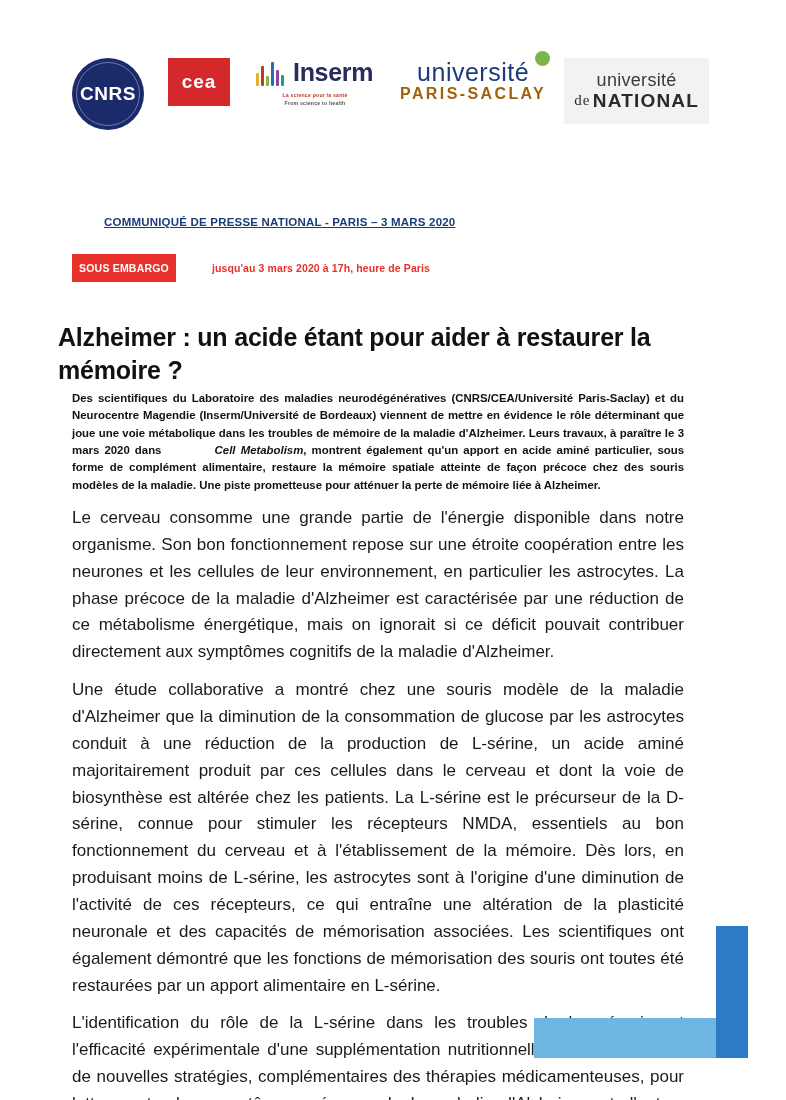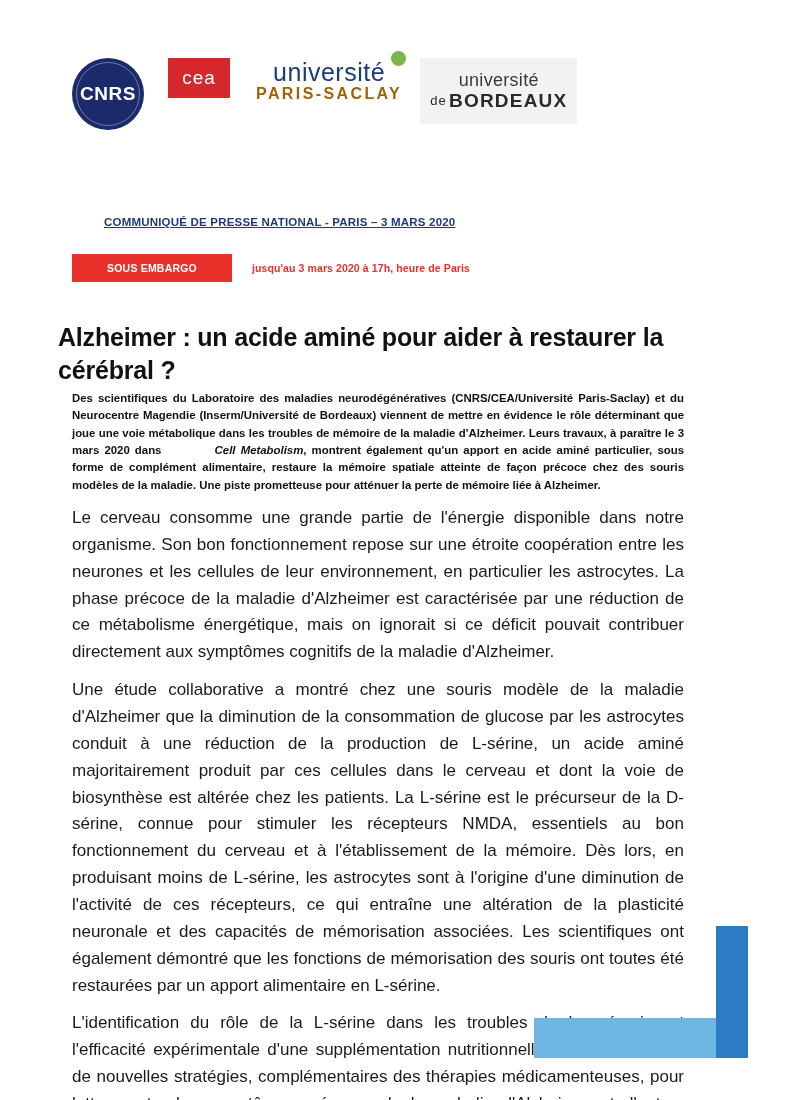--- a/index.html
+++ b/index.html
@@ -52,28 +52,28 @@
     color: #ffffff;
     font-size: 19px;
     letter-spacing: 0.5px;
     font-weight: bold;
     font-family: "Liberation Sans", sans-serif;
   }
 
   
   .logo-cea {
     width: 62px;
-    height: 40px;
+    height: 48px;
     background: #d5282c;
     color: #ffffff;
     display: flex;
     align-items: center;
     justify-content: center;
     font-size: 19px;
-    font-weight: normal;
+    font-weight: bold;
     letter-spacing: 1px;
     margin-right: 26px;
     flex: none;
   }
 
   
   .logo-inserm {
     display: flex;
     flex-direction: column;
     justify-content: center;
@@ -161,24 +161,25 @@
     letter-spacing: 0.3px;
   }
   .logo-bordeaux .l2 {
     font-size: 19px;
     font-weight: bold;
     color: #2a2a2a;
     letter-spacing: 1.2px;
     margin-top: -1px;
   }
   .logo-bordeaux .l2 .de {
-    font-size: 13px;
+    font-size: 15px;
     font-weight: normal;
     vertical-align: 2px;
     margin-right: 2px;
+    font-family: Liberation Serif, serif;
   }
 
   
   .press-line {
     position: absolute;
     top: 216px;
     left: 72px;
     font-size: 11.5px;
     font-weight: bold;
     color: #1b3c7a;
@@ -193,27 +194,27 @@
     top: 254px;
     left: 72px;
     display: flex;
     align-items: center;
   }
   .embargo-badge {
     background: #e8312a;
     color: #ffffff;
     font-size: 10.5px;
     font-weight: bold;
-    padding: 8px 30px;
+    padding: 8px 2px;
     width: 100px;
     text-align: center;
     letter-spacing: 0.2px;
   }
   .embargo-text {
-    margin-left: 20px;
+    margin-left: 36px;
     font-size: 10.5px;
     font-weight: bold;
     color: #e8312a;
     letter-spacing: 0.1px;
   }
 
   
   .doc-title {
     position: absolute;
     top: 304px;
@@ -274,44 +275,61 @@
 
   <div class="logo-cnrs">
     <div class="ring"></div>
     <div class="txt">CNRS</div>
   </div>
 
   <div class="logo-cea">
     <span>cea</span>
   </div>
 
+  <div class="logo-inserm">
+    <div class="row">
+      <span class="inserm-bars">
+        <i style="height:13px;background:#e2b12e;"></i>
+        <i style="height:20px;background:#c0392b;"></i>
+        <i style="height:10px;background:#7ab648;"></i>
+        <i style="height:24px;background:#2b6cb0;"></i>
+        <i style="height:16px;background:#8e44ad;"></i>
+        <i style="height:11px;background:#16a085;"></i>
+      </span>
+      <span class="name">Inserm</span>
+    </div>
+    <div class="tag">
+      <span>La science pour la santé</span>
+      <span class="en">From science to health</span>
+    </div>
+  </div>
 
   <div class="logo-saclay">
     <div class="dot"></div>
     <div class="l1">université</div>
     <div class="l2">PARIS-SACLAY</div>
   </div>
 
   <div class="logo-bordeaux">
     <div class="l1">université</div>
     <div class="l2">
-      <span class="de">de</span><span>BORDEAUX</span>
+      <span class="de">de</span><span>NATIONAL</span>
     </div>
   </div>
 
 </div>
 
 <div class="press-line">COMMUNIQUÉ DE PRESSE NATIONAL - PARIS – 3 MARS 2020</div>
 
 <div class="embargo-row">
   <div class="embargo-badge">SOUS EMBARGO</div>
   <div class="embargo-text">jusqu'au 3 mars 2020 à 17h, heure de Paris</div>
 </div>
 
-<h1 class="doc-title">Alzheimer : un acide aminé pour aider à restaurer la cérébral ?</h1>
+<h1 class="doc-title">Alzheimer : un acide étant pour aider à restaurer la mémoire ?</h1>
 
 <div class="body-wrap">
 
   <div class="lead"><span>Des scientifiques du Laboratoire des maladies neurodégénératives (CNRS/CEA/Université Paris-Saclay) et du Neurocentre Magendie (Inserm/Université de Bordeaux) viennent de mettre en évidence le rôle déterminant que joue une voie métabolique dans les troubles de mémoire de la maladie d'Alzheimer. Leurs travaux, à paraître le 3 mars 2020 dans </span><em>Cell Metabolism</em><span>, montrent également qu'un apport en acide aminé particulier, sous forme de complément alimentaire, restaure la mémoire spatiale atteinte de façon précoce chez des souris modèles de la maladie. Une piste prometteuse pour atténuer la perte de mémoire liée à Alzheimer.</span></div>
 
   <p class="para">Le cerveau consomme une grande partie de l'énergie disponible dans notre organisme. Son bon fonctionnement repose sur une étroite coopération entre les neurones et les cellules de leur environnement, en particulier les astrocytes. La phase précoce de la maladie d'Alzheimer est caractérisée par une réduction de ce métabolisme énergétique, mais on ignorait si ce déficit pouvait contribuer directement aux symptômes cognitifs de la maladie d'Alzheimer.</p>
   <p class="para">Une étude collaborative a montré chez une souris modèle de la maladie d'Alzheimer que la diminution de la consommation de glucose par les astrocytes conduit à une réduction de la production de L-sérine, un acide aminé majoritairement produit par ces cellules dans le cerveau et dont la voie de biosynthèse est altérée chez les patients. La L-sérine est le précurseur de la D-sérine, connue pour stimuler les récepteurs NMDA, essentiels au bon fonctionnement du cerveau et à l'établissement de la mémoire. Dès lors, en produisant moins de L-sérine, les astrocytes sont à l'origine d'une diminution de l'activité de ces récepteurs, ce qui entraîne une altération de la plasticité neuronale et des capacités de mémorisation associées. Les scientifiques ont également démontré que les fonctions de mémorisation des souris ont toutes été restaurées par un apport alimentaire en L-sérine.</p>
   <p class="para">L'identification du rôle de la L-sérine dans les troubles de la mémoire et l'efficacité expérimentale d'une supplémentation nutritionnelle ouvrent la voie à de nouvelles stratégies, complémentaires des thérapies médicamenteuses, pour lutter contre les symptômes précoces de la maladie d'Alzheimer et d'autres maladies présentant des altérations du métabolisme cérébral, comme les maladies de Parkinson ou de Huntington. La L-sérine étant disponible comme complément alimentaire, il convient de tester de façon rigoureuse cette molécule chez l'humain, à travers des essais cliniques encadrés.</p>
 
 </div>

